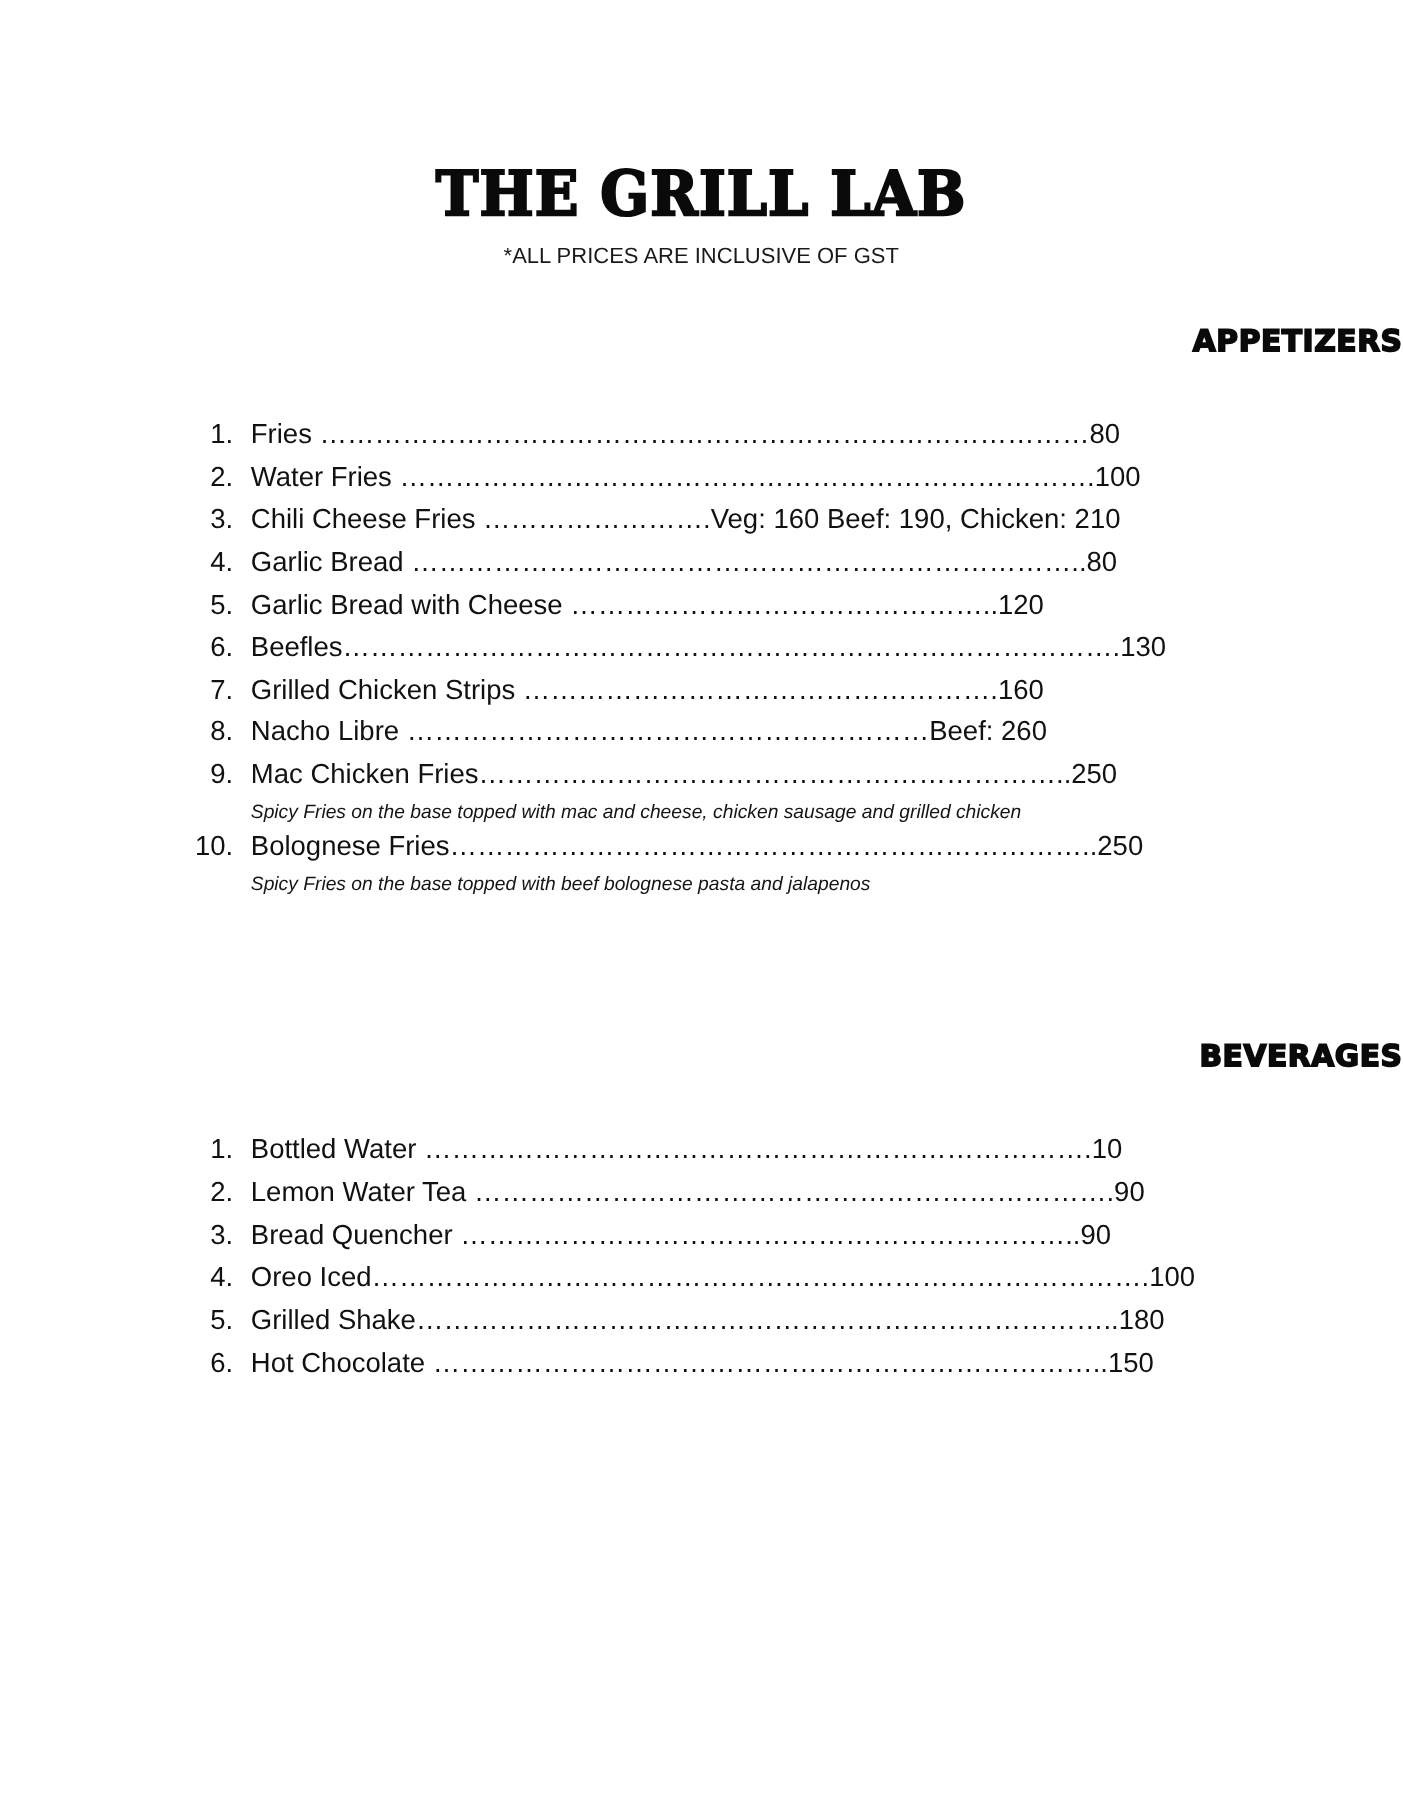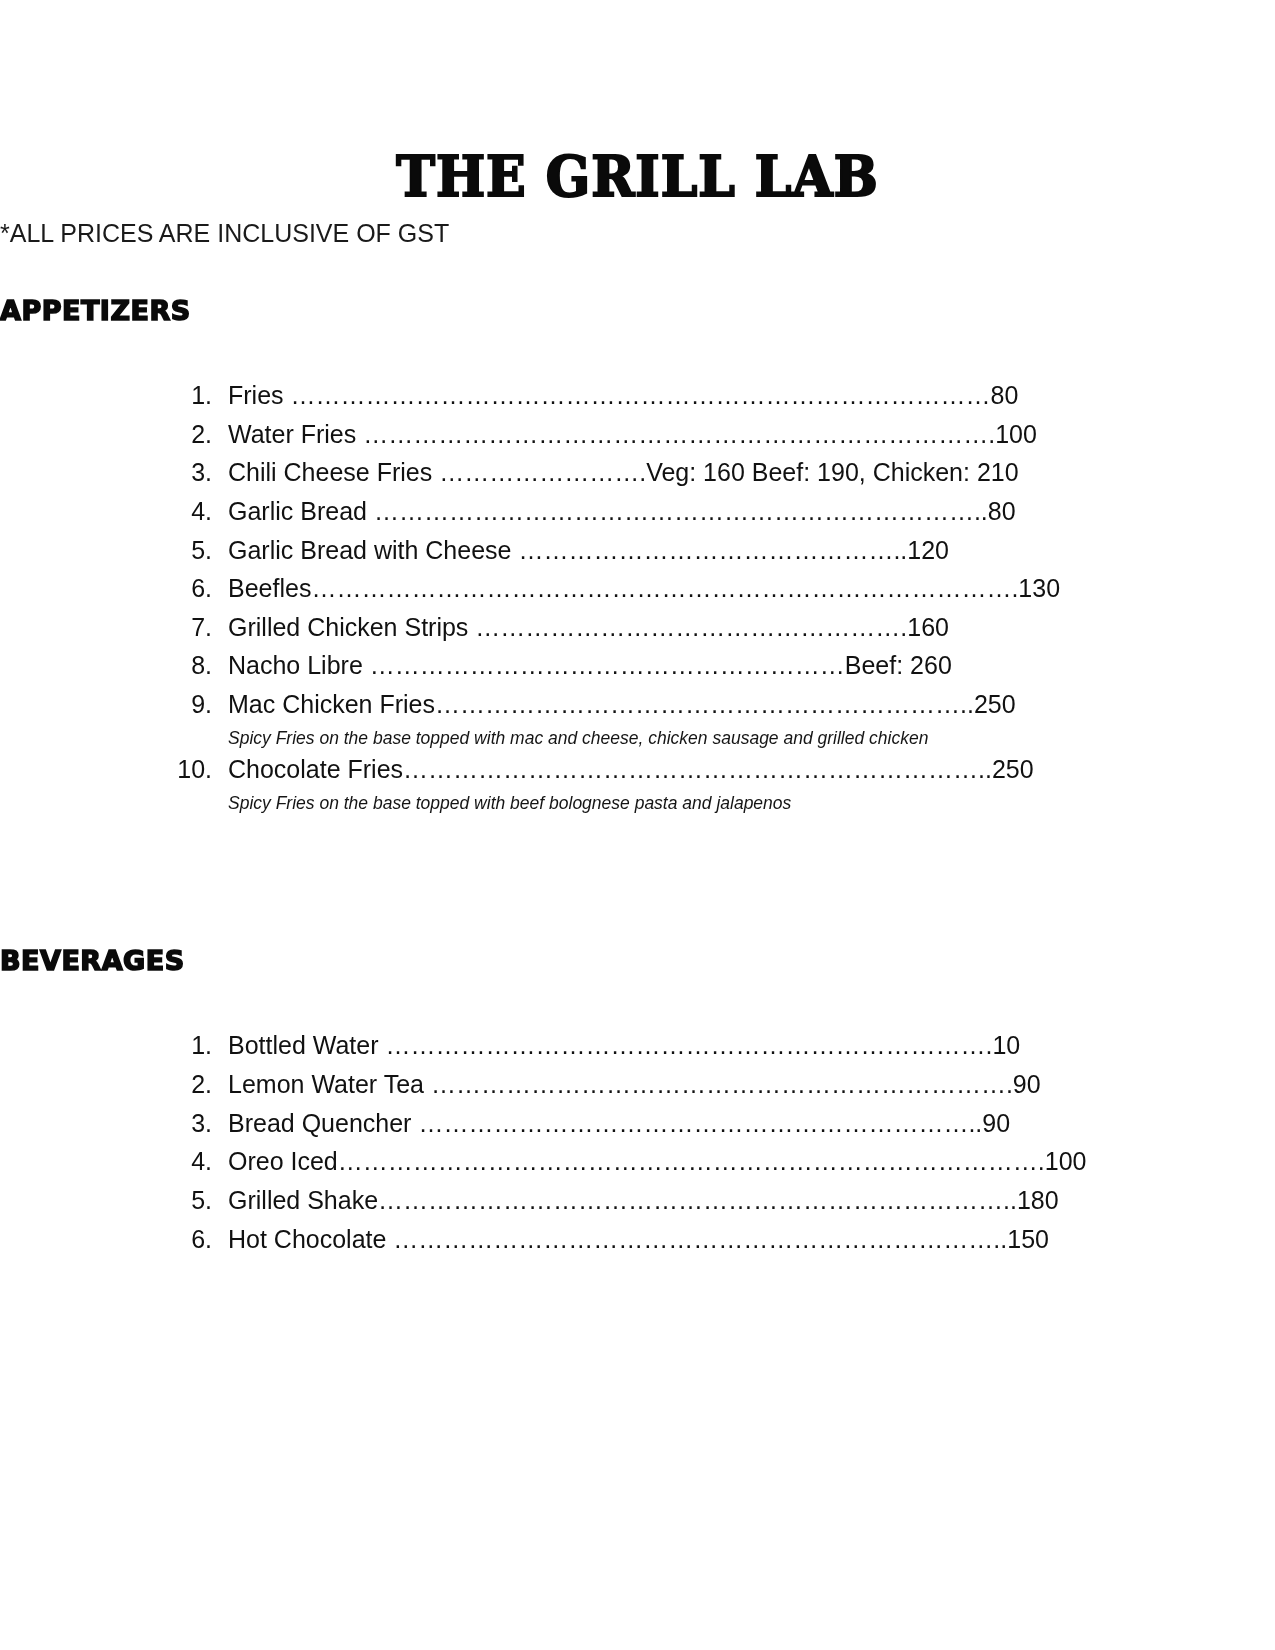--- a/index.html
+++ b/index.html
@@ -8,25 +8,25 @@
     font-family: "Liberation Sans", "DejaVu Sans", sans-serif; color: #111111;
   }
   .title {
     position: absolute; left: 0; width: 1275px; top: 146px; text-align: center;
     font-family: "DejaVu Serif", "Liberation Serif", serif; font-weight: 900;
     font-size: 56px; line-height: 60px; letter-spacing: 1px; color: #0a0a0a;
     transform: scaleX(0.93); transform-origin: 637px 0;
     -webkit-text-stroke: 2.2px #0a0a0a;
   }
   .subtitle {
-    position: absolute; left: 0; width: 1275px; top: 222px; 
-    font-size: 25px; line-height: 22px; color: #1a1a1a;
+    position: absolute; left: 0; width: 1275px; top: 222px; text-align: center;
+    font-size: 20px; line-height: 22px; color: #1a1a1a;
   }
   .section-heading {
-    position: absolute; left: 0; width: 1275px; text-align: left;
+    position: absolute; left: 0; width: 1275px; text-align: right;
     font-family: "DejaVu Sans", sans-serif; font-weight: 900; font-size: 27px;
     line-height: 30px; color: #0a0a0a; -webkit-text-stroke: 1.6px #0a0a0a;
     letter-spacing: 0.5px;
   }
   .menu-list { position: absolute; left: 0; width: 1275px; }
   .row { position: absolute; left: 0; height: 34px; white-space: nowrap; font-size: 25px; line-height: 34px; }
   .num { position: absolute; width: 212px; text-align: right; left: 0; }
   .text { position: absolute; left: 228px; }
   .desc {
     position: absolute; left: 228px; font-style: italic; font-size: 17.5px; line-height: 22px;
@@ -74,21 +74,21 @@
     <span class="num">8.</span>
     <span class="text">Nacho Libre …………………………………………………Beef: 260</span>
   </div>
   <div class="row" style="top:687px">
     <span class="num">9.</span>
     <span class="text">Mac Chicken Fries………………………………………………………..250</span>
   </div>
   <div class="desc" style="top:727px">Spicy Fries on the base topped with mac and cheese, chicken sausage and grilled chicken</div>
   <div class="row" style="top:752px">
     <span class="num">10.</span>
-    <span class="text">Chocolate Fries……………………………………………………………..250</span>
+    <span class="text">Bolognese Fries……………………………………………………………..250</span>
   </div>
   <div class="desc" style="top:792px">Spicy Fries on the base topped with beef bolognese pasta and jalapenos</div>
 </div>
 
 <div class="section-heading" style="top:946px">BEVERAGES</div>
 
 <div class="menu-list">
   <div class="row" style="top:1028px">
     <span class="num">1.</span>
     <span class="text">Bottled Water ……………………………………………………………….10</span>

